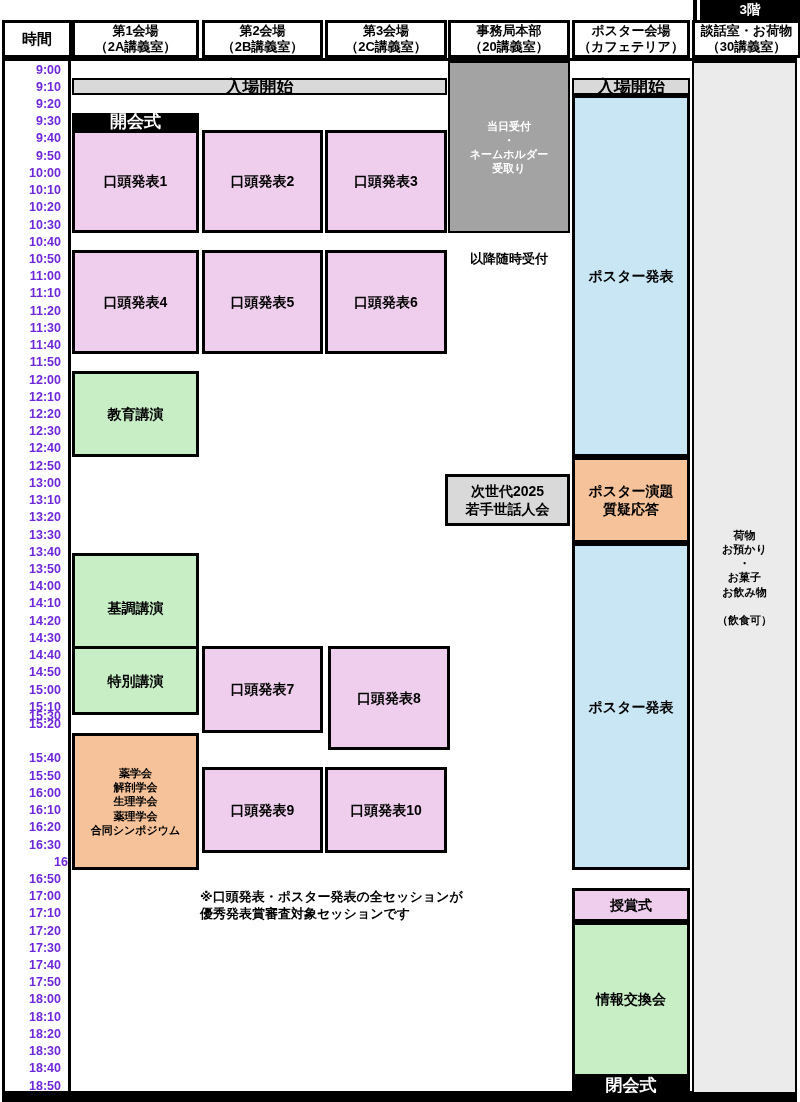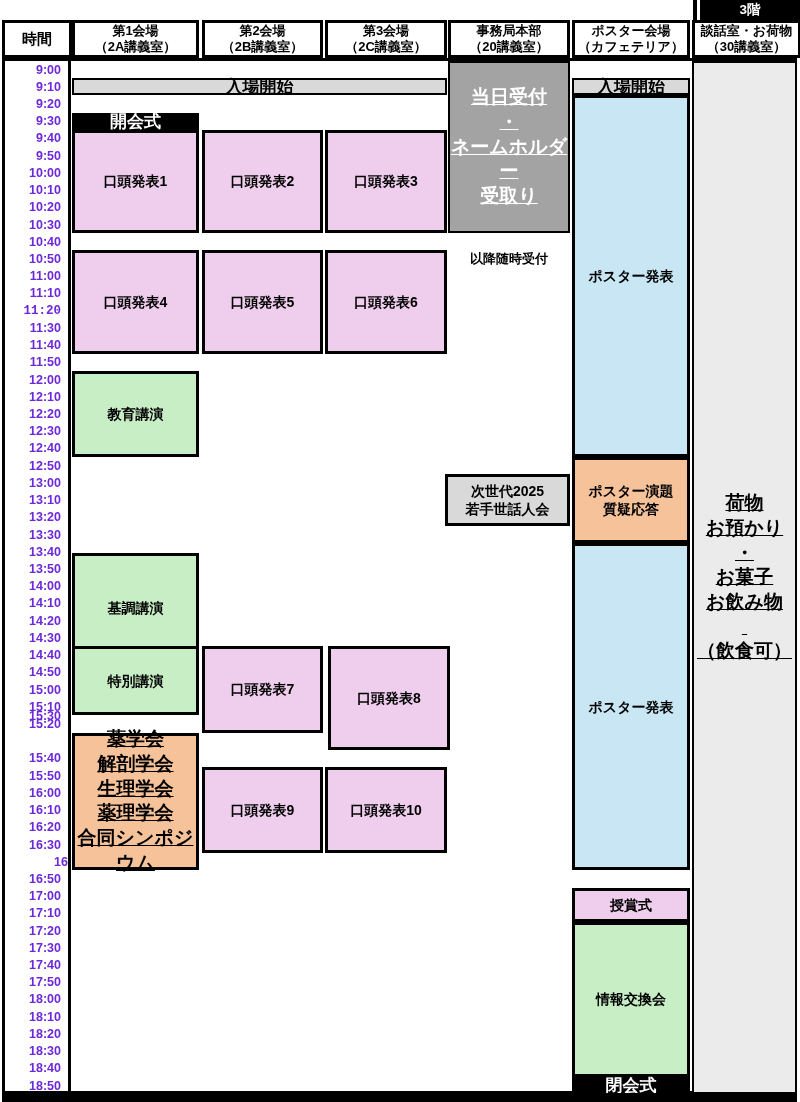--- a/index.html
+++ b/index.html
@@ -44,21 +44,21 @@
   .block{
     position:absolute;box-sizing:border-box;
     display:flex;flex-direction:column;align-items:center;justify-content:center;
     text-align:center;font-weight:bold;color:#000;
     font-size:14px;line-height:1.3;
   }
   .b3{border:3px solid #000;}
   .b2{border:2px solid #000;}
   .bar{font-size:17px;line-height:1;}
   .white-text{color:#fff;}
-  .small{font-size:19px;text-decoration:underline;}
+  .small{font-size:11px;}
   .text-only{border:none;background:transparent;font-size:13px;}
 
   #note{
     position:absolute;left:200px;top:889px;width:300px;
     font-size:13px;font-weight:bold;line-height:1.3;color:#000;text-align:left;
   }
 </style>
 </head>
 <body>
 
@@ -103,21 +103,21 @@
       <div class="time-label" style="top: 68.88px;">9:40</div>
       <div class="time-label" style="top: 86.1px;">9:50</div>
       <div class="time-label" style="top: 103.32px;">10:00</div>
       <div class="time-label" style="top: 120.54px;">10:10</div>
       <div class="time-label" style="top: 137.76px;">10:20</div>
       <div class="time-label" style="top: 154.98px;">10:30</div>
       <div class="time-label" style="top: 172.2px;">10:40</div>
       <div class="time-label" style="top: 189.42px;">10:50</div>
       <div class="time-label" style="top: 206.64px;">11:00</div>
       <div class="time-label" style="top: 223.86px;">11:10</div>
-      <div class="time-label" style="top: 241.08px; font-family: Liberation Mono, monospace;">11:20</div>
+      <div class="time-label" style="top: 241.08px;">11:20</div>
       <div class="time-label" style="top: 258.3px;">11:30</div>
       <div class="time-label" style="top: 275.52px;">11:40</div>
       <div class="time-label" style="top: 292.74px;">11:50</div>
       <div class="time-label" style="top: 309.96px;">12:00</div>
       <div class="time-label" style="top: 327.18px;">12:10</div>
       <div class="time-label" style="top: 344.4px;">12:20</div>
       <div class="time-label" style="top: 361.62px;">12:30</div>
       <div class="time-label" style="top: 378.84px;">12:40</div>
       <div class="time-label" style="top: 396.06px;">12:50</div>
       <div class="time-label" style="top: 413.28px;">13:00</div>
@@ -252,15 +252,19 @@
         <div>荷物</div>
         <div>お預かり</div>
         <div>・</div>
         <div>お菓子</div>
         <div>お飲み物</div>
         <div>&nbsp;</div>
         <div>（飲食可）</div>
       </div>
     </div>
 
+  <div id="note">
+    <div>※口頭発表・ポスター発表の全セッションが</div>
+    <div>優秀発表賞審査対象セッションです</div>
+  </div>
 
   <div id="bottom-bar"></div>
 </div>
 
 </body></html>

